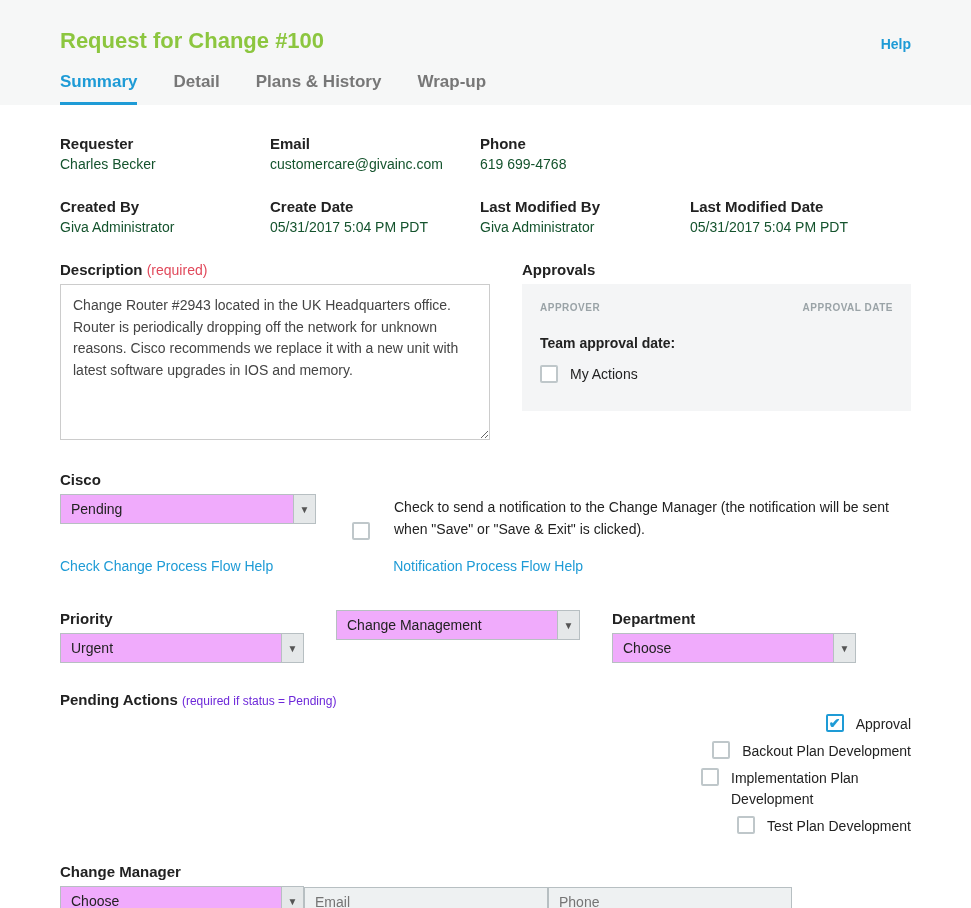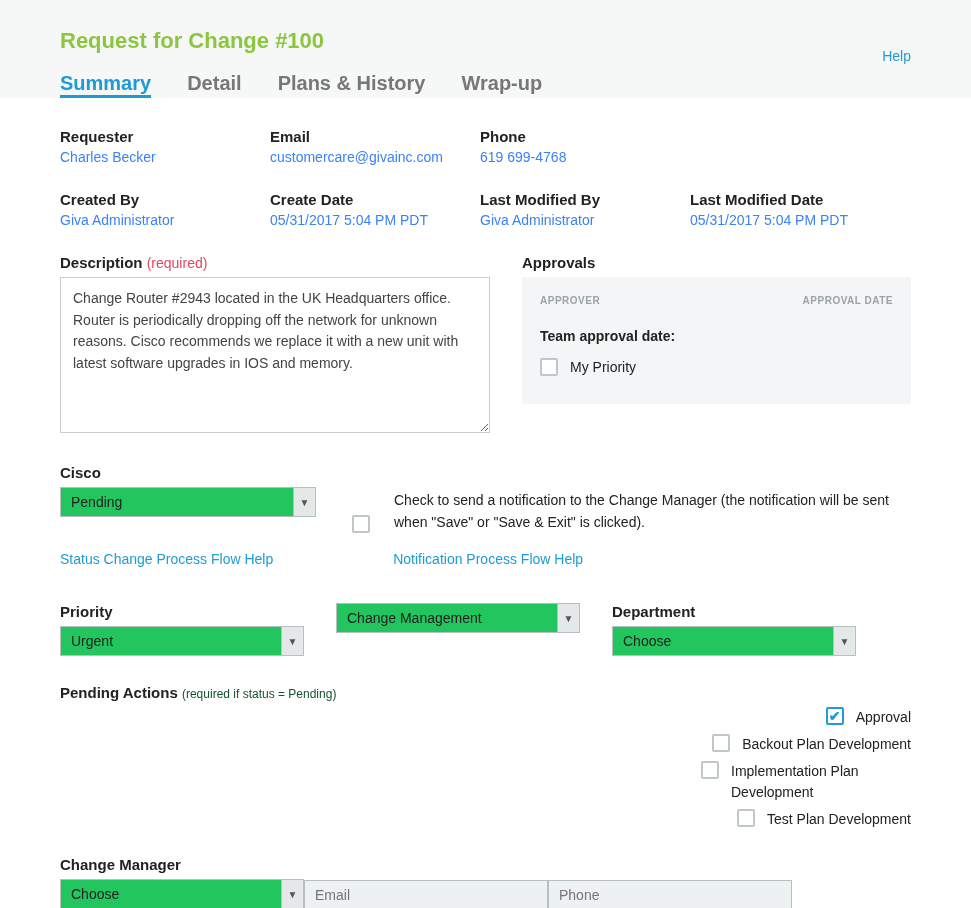--- a/index.html
+++ b/index.html
@@ -16,34 +16,36 @@
     position: relative;
   }
   .page-title {
     color: #8cc63f;
     font-size: 22px;
     font-weight: 700;
     margin-bottom: 18px;
   }
   .help-link {
     position: absolute;
-    top: 48px;
+    top: 36px;
     right: 60px;
     color: #1e9bd6;
     font-size: 14px;
     cursor: pointer;
+    font-weight: bold;
   }
   .tabs {
     display: flex;
     gap: 36px;
   }
   .tab {
     color: #777;
-    font-size: 20px;
+    font-size: 17px;
     font-weight: 600;
+    padding-bottom: 10px;
     cursor: pointer;
   }
   .tab.active {
     color: #1e9bd6;
     border-bottom: 3px solid #1e9bd6;
   }
   .content {
     padding: 30px 60px 20px 60px;
   }
   .info-grid {
@@ -51,21 +53,21 @@
     grid-template-columns: 210px 210px 210px 210px;
     row-gap: 6px;
   }
   .info-label {
     font-weight: 700;
     font-size: 15px;
     margin-bottom: 4px;
   }
   .info-value {
     font-size: 14px;
-    color: #3b82f6;
+    color: #14532d;
     margin-bottom: 20px;
   }
   .two-col {
     display: flex;
     gap: 32px;
     margin-top: 6px;
   }
   .col-left { flex: 0 0 430px; }
   .col-right { flex: 1; }
   .field-label {
@@ -131,21 +133,21 @@
   }
   .cb.checked::after {
     content: "✔";
     color: #1e9bd6;
     font-size: 14px;
     font-weight: 700;
   }
   .select {
     width: 100%;
     border: 1px solid #b7bfc2;
-    background: #22c55e;
+    background: #f0abfc;
     height: 30px;
     display: flex;
     align-items: center;
     justify-content: space-between;
     padding: 0 0 0 10px;
     font-size: 14px;
     cursor: pointer;
   }
   .select .arrow {
     width: 22px;
@@ -181,21 +183,21 @@
     display: flex;
     gap: 32px;
     margin-top: 36px;
   }
   .three-col > div { flex: 1; max-width: 244px; }
   .three-col > div:nth-child(3) { max-width: 244px; }
   .pending-section { margin-top: 28px; }
   .hint {
     font-weight: 400;
     font-size: 12px;
-    color: #14532d;
+    color: #6d28d9;
   }
   .pending-items .cb-row { margin: 6px 0; align-items: flex-start; justify-content: flex-end; }
   .pending-items .cb-label { max-width: 180px; line-height: 1.5; }
   .cm-row {
     display: flex;
     margin-top: 26px;
   }
   .cm-row > div { flex: 1; max-width: 244px; }
   .text-input {
     width: 100%;
@@ -266,42 +268,42 @@
     <div class="col-right">
       <div class="field-label">Approvals</div>
       <div class="approvals-box">
         <div class="approvals-head">
           <span>APPROVER</span>
           <span>APPROVAL DATE</span>
         </div>
         <div class="team-approval">Team approval date:</div>
         <div class="cb-row">
           <span class="cb"></span>
-          <span>My Priority</span>
+          <span>My Actions</span>
         </div>
       </div>
     </div>
   </div>
 
   <div class="status-row">
     <div class="status-col">
       <div class="field-label">Cisco</div>
       <div class="select">
         <span>Pending</span>
         <span class="arrow">▼</span>
       </div>
     </div>
     <div class="notify-col">
       <span class="cb"></span>
       <div style="line-height:1.55;">Check to send a notification to the Change Manager (the notification will be sent when "Save" or "Save &amp; Exit" is clicked).</div>
     </div>
   </div>
 
   <div class="links-row">
-    <span class="link">Status Change Process Flow Help</span>
+    <span class="link">Check Change Process Flow Help</span>
     <span class="link">Notification Process Flow Help</span>
   </div>
 
   <div class="three-col">
     <div>
       <div class="field-label">Priority</div>
       <div class="select">
         <span>Urgent</span>
         <span class="arrow">▼</span>
       </div>

